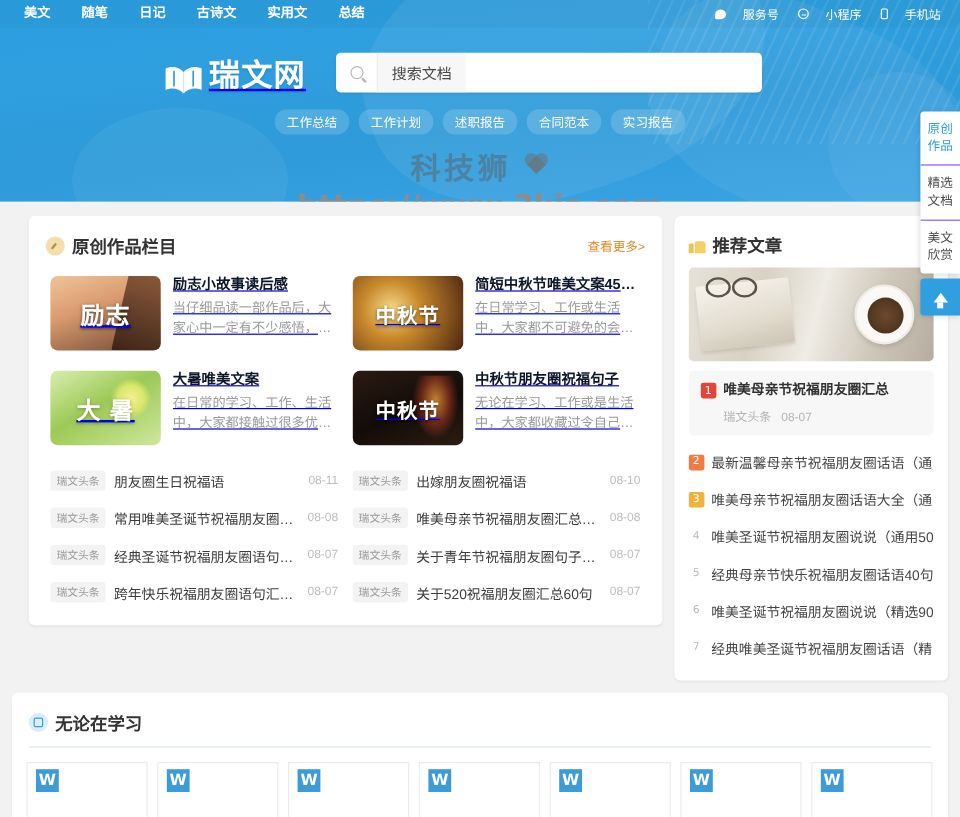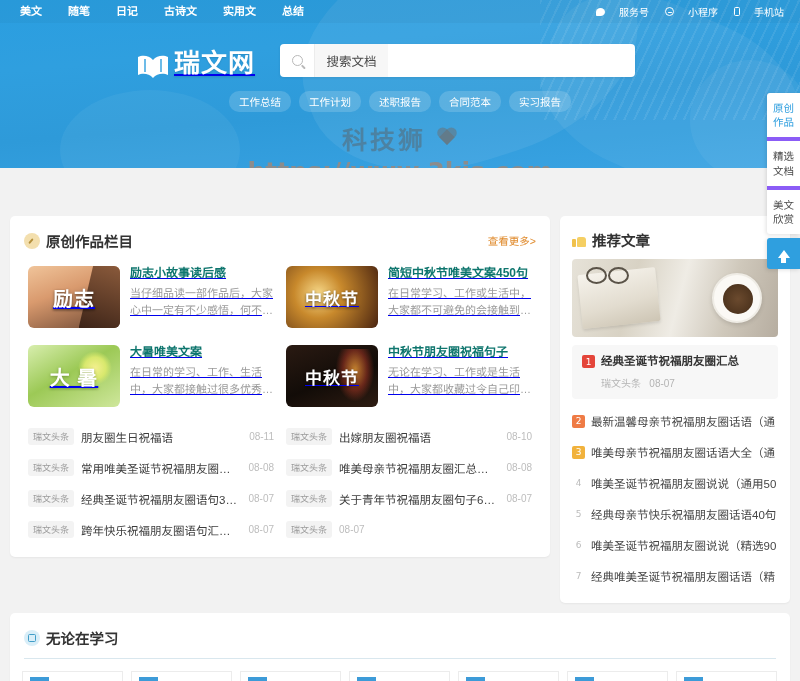--- a/index.html
+++ b/index.html
@@ -133,21 +133,21 @@
     transform: rotate(-45deg); transform-origin: 0 100%;
   }
   .wm-heart::after { left: 0; transform: rotate(45deg); transform-origin: 100% 100%; }
   .wm-row2 {
     margin-top: 1px;
     color: #8c8c8c; font-size: 25px; font-weight: bold; letter-spacing: 0px;
     font-family: "DejaVu Sans", sans-serif;
   }
 
   
-  .page { width: 800px; padding: 12px 10px 0 10px; display: flex; gap: 10px; margin-top: 36px; }
+  .page { width: 800px; padding: 12px 10px 0 24px; display: flex; gap: 10px; }
   .col-left { width: 540px; }
   .col-right { width: 230px; }
 
   .card {
     background: #fff; border-radius: 5px;
     box-shadow: 0 1px 2px rgba(0,0,0,.05);
   }
 
   
   .sec-head { display: flex; align-items: center; padding: 14px 14px 10px 14px; }
@@ -186,21 +186,21 @@
      background: linear-gradient(200deg, #8a5a3b 0%, #3d2418 100%); clip-path: polygon(35% 0,100% 0,100% 100%,0 100%); }
   .th-mid { background: radial-gradient(circle at 35% 45%, #f7d98a 0%, #c8892c 35%, #4a2410 100%); }
   .th-dashu { background: linear-gradient(150deg,#d8eeae 0%,#9cc956 45%,#cfe79c 100%); }
   .th-dashu::after{ content:""; position:absolute; right:8px; top:6px; width:34px; height:34px;
      border-radius:50%; background: radial-gradient(circle,#f4f08f 0%, #d8e86d 45%, rgba(200,230,120,0) 70%); }
   .th-mid2 { background: linear-gradient(160deg,#2a1a12 0%,#120c08 55%,#2e1c12 100%); }
   .th-mid2::after{ content:""; position:absolute; right:4px; top:4px; width:38px; height:52px;
      background: radial-gradient(ellipse at 50% 40%, rgba(255,170,60,.75) 0%, rgba(180,60,40,.5) 45%, rgba(20,10,6,0) 72%); }
   .art-txt { flex: 1; min-width: 0; }
   .art-title {
-    font-size: 12px; font-weight: bold; color: #0f766e;
+    font-size: 12px; font-weight: bold; color: #0f172a;
     margin-bottom: 5px; line-height: 1.2;
     white-space: nowrap; overflow: hidden; text-overflow: ellipsis;
   }
   .art-desc {
     font-size: 11px; color: #9a9a9a; line-height: 1.55;
     display: -webkit-box; -webkit-line-clamp: 2; -webkit-box-orient: vertical; overflow: hidden;
   }
 
   
   .link-grid { display: flex; flex-wrap: wrap; padding: 2px 12px 12px 12px; }
@@ -312,21 +312,21 @@
     position: absolute; right: 0; top: 93px; width: 33px; z-index: 20;
   }
   .fn-panel {
     background: #fff; border-radius: 3px 0 0 3px;
     box-shadow: -1px 1px 4px rgba(0,0,0,.12);
     overflow: hidden;
   }
   .fn-item {
     padding: 8px 4px; text-align: center; font-size: 10.5px; line-height: 1.35;
     color: #4a4a4a; text-decoration: none; display: block;
-    border-bottom: 4px solid #8b5cf6; cursor: pointer;
+    border-bottom: 1px solid #8b5cf6; cursor: pointer;
   }
   .fn-item.active { color: #2f9fdf; }
   .fn-item:last-child { border-bottom: 0; }
   .fn-top {
     margin-top: 4px; height: 31px; background: #2f9fdf;
     border-radius: 3px 0 0 3px; display: flex; align-items: center; justify-content: center;
     box-shadow: -1px 1px 4px rgba(0,0,0,.12); cursor: pointer;
   }
   .arrow-up {
     width: 0; height: 0; border-left: 6px solid transparent; border-right: 6px solid transparent;
@@ -515,20 +515,21 @@
             <a href="#" class="link-title">关于青年节祝福朋友圈句子60句精选</a>
             <span class="link-date">08-07</span>
           </div>
           <div class="link-item">
             <span class="link-tag">瑞文头条</span>
             <a href="#" class="link-title">跨年快乐祝福朋友圈语句汇总（精选...</a>
             <span class="link-date">08-07</span>
           </div>
           <div class="link-item">
             <span class="link-tag">瑞文头条</span>
+            <a href="#" class="link-title">关于520祝福朋友圈汇总60句</a>
             <span class="link-date">08-07</span>
           </div>
         </div>
       </div>
     </div>
 
     <div class="col-right">
       <div class="card">
         <div class="rec-head">
           <span class="ico-thumbup"></span>
@@ -539,21 +540,21 @@
           <div class="rec-hero-img">
             <div class="book"></div>
             <div class="glasses"></div>
             <div class="cup"></div>
           </div>
         </div>
 
         <div class="rec-feature">
           <div class="rec-feature-row">
             <span class="rank-badge rank-1">1</span>
-            <span class="rec-feature-title">经典圣诞节祝福朋友圈汇总</span>
+            <span class="rec-feature-title">唯美母亲节祝福朋友圈汇总</span>
           </div>
           <div class="rec-feature-meta">
             <span>瑞文头条</span>
             &nbsp;
             <span>08-07</span>
           </div>
         </div>
 
         <div class="rank-list">
           <div class="rank-item">

